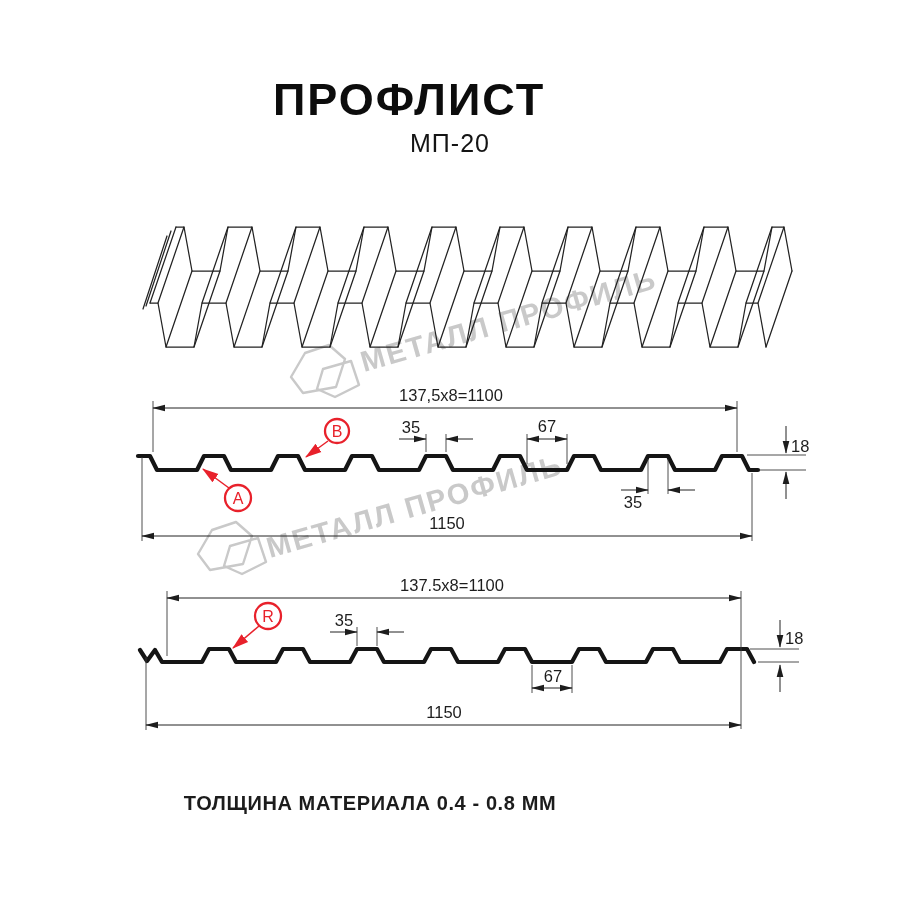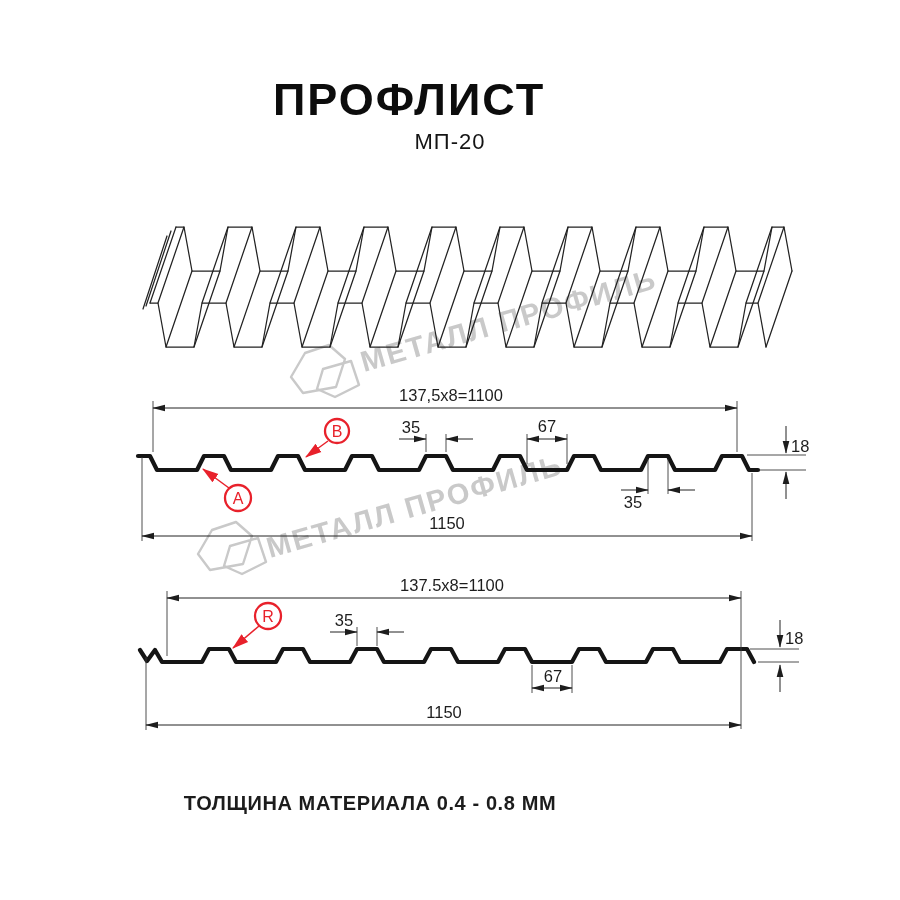--- a/index.html
+++ b/index.html
@@ -7,21 +7,21 @@
     width:900px;height:900px;background:#ffffff;position:relative;overflow:hidden;
     font-family:"Liberation Sans",sans-serif;
   }
   .abs{position:absolute;}
   #page-title{
     top:74px;left:0;width:818px;text-align:center;
     font-size:45px;font-weight:800;letter-spacing:2px;color:#0c0c0c;z-index:3;
   }
   #page-subtitle{
     top:129px;left:0;width:900px;text-align:center;
-    font-size:22px;font-weight:500;letter-spacing:1px;color:#141414;z-index:3;
+    font-size:25px;font-weight:500;letter-spacing:1px;color:#141414;z-index:3;
   }
   #thickness-note{
     top:792px;left:0;width:740px;text-align:center;
     font-size:20px;font-weight:600;letter-spacing:0.6px;color:#1c1c1c;z-index:3;
   }
   svg#drawing{position:absolute;left:0;top:0;z-index:2;}
   .iso{fill:none;stroke:#222;stroke-width:1.25;stroke-linejoin:round;stroke-linecap:round;}
   .isofill{fill:#ffffff;stroke:none;}
   .prof{fill:none;stroke:#151515;stroke-width:4.2;stroke-linejoin:round;stroke-linecap:round;}
   .dim{stroke:#222;stroke-width:1;fill:none;}

